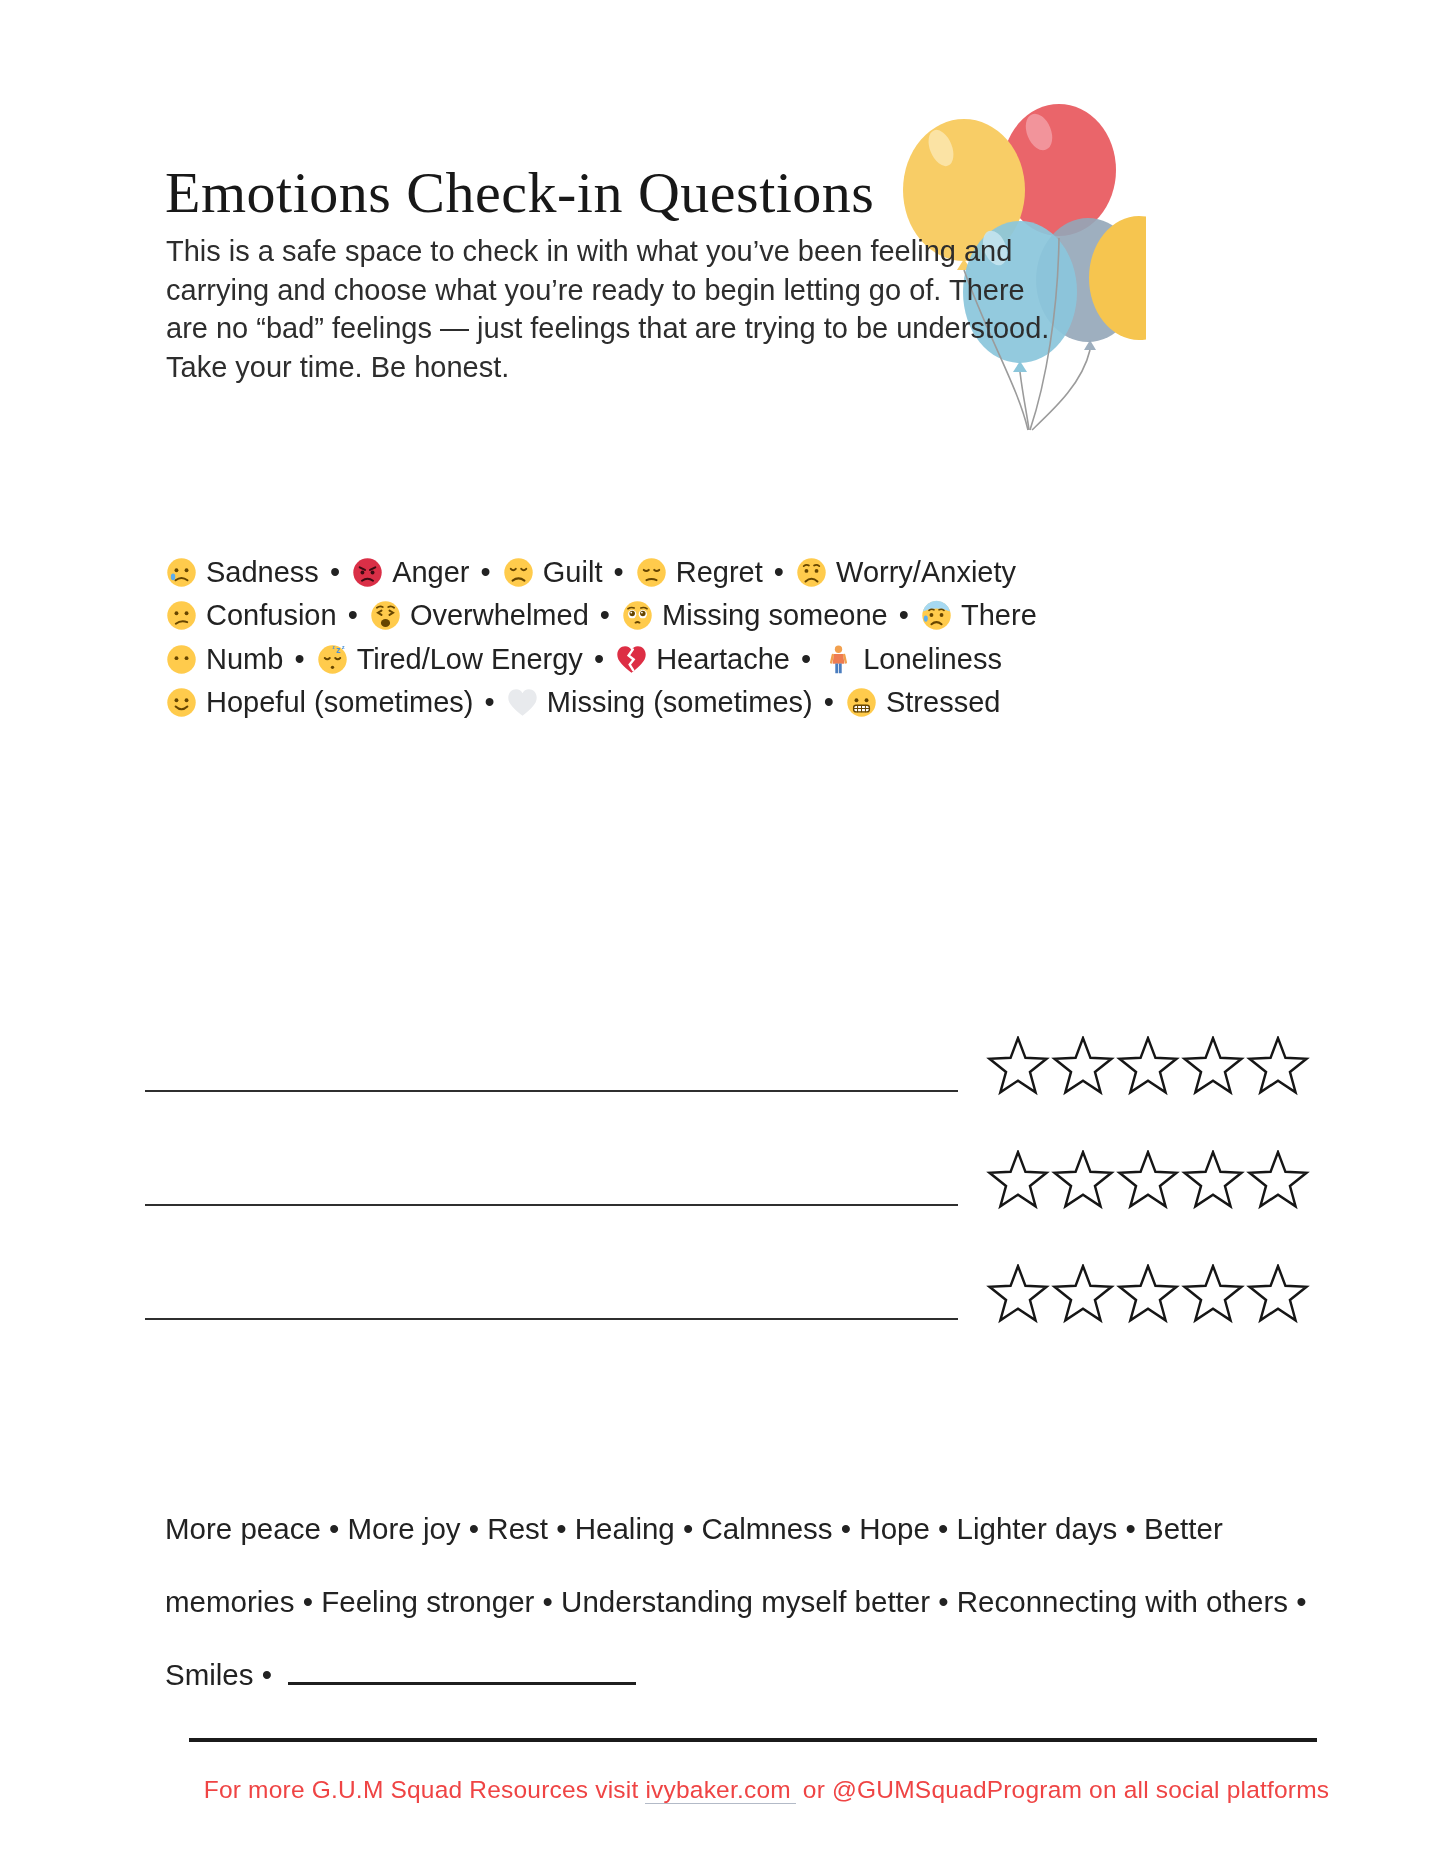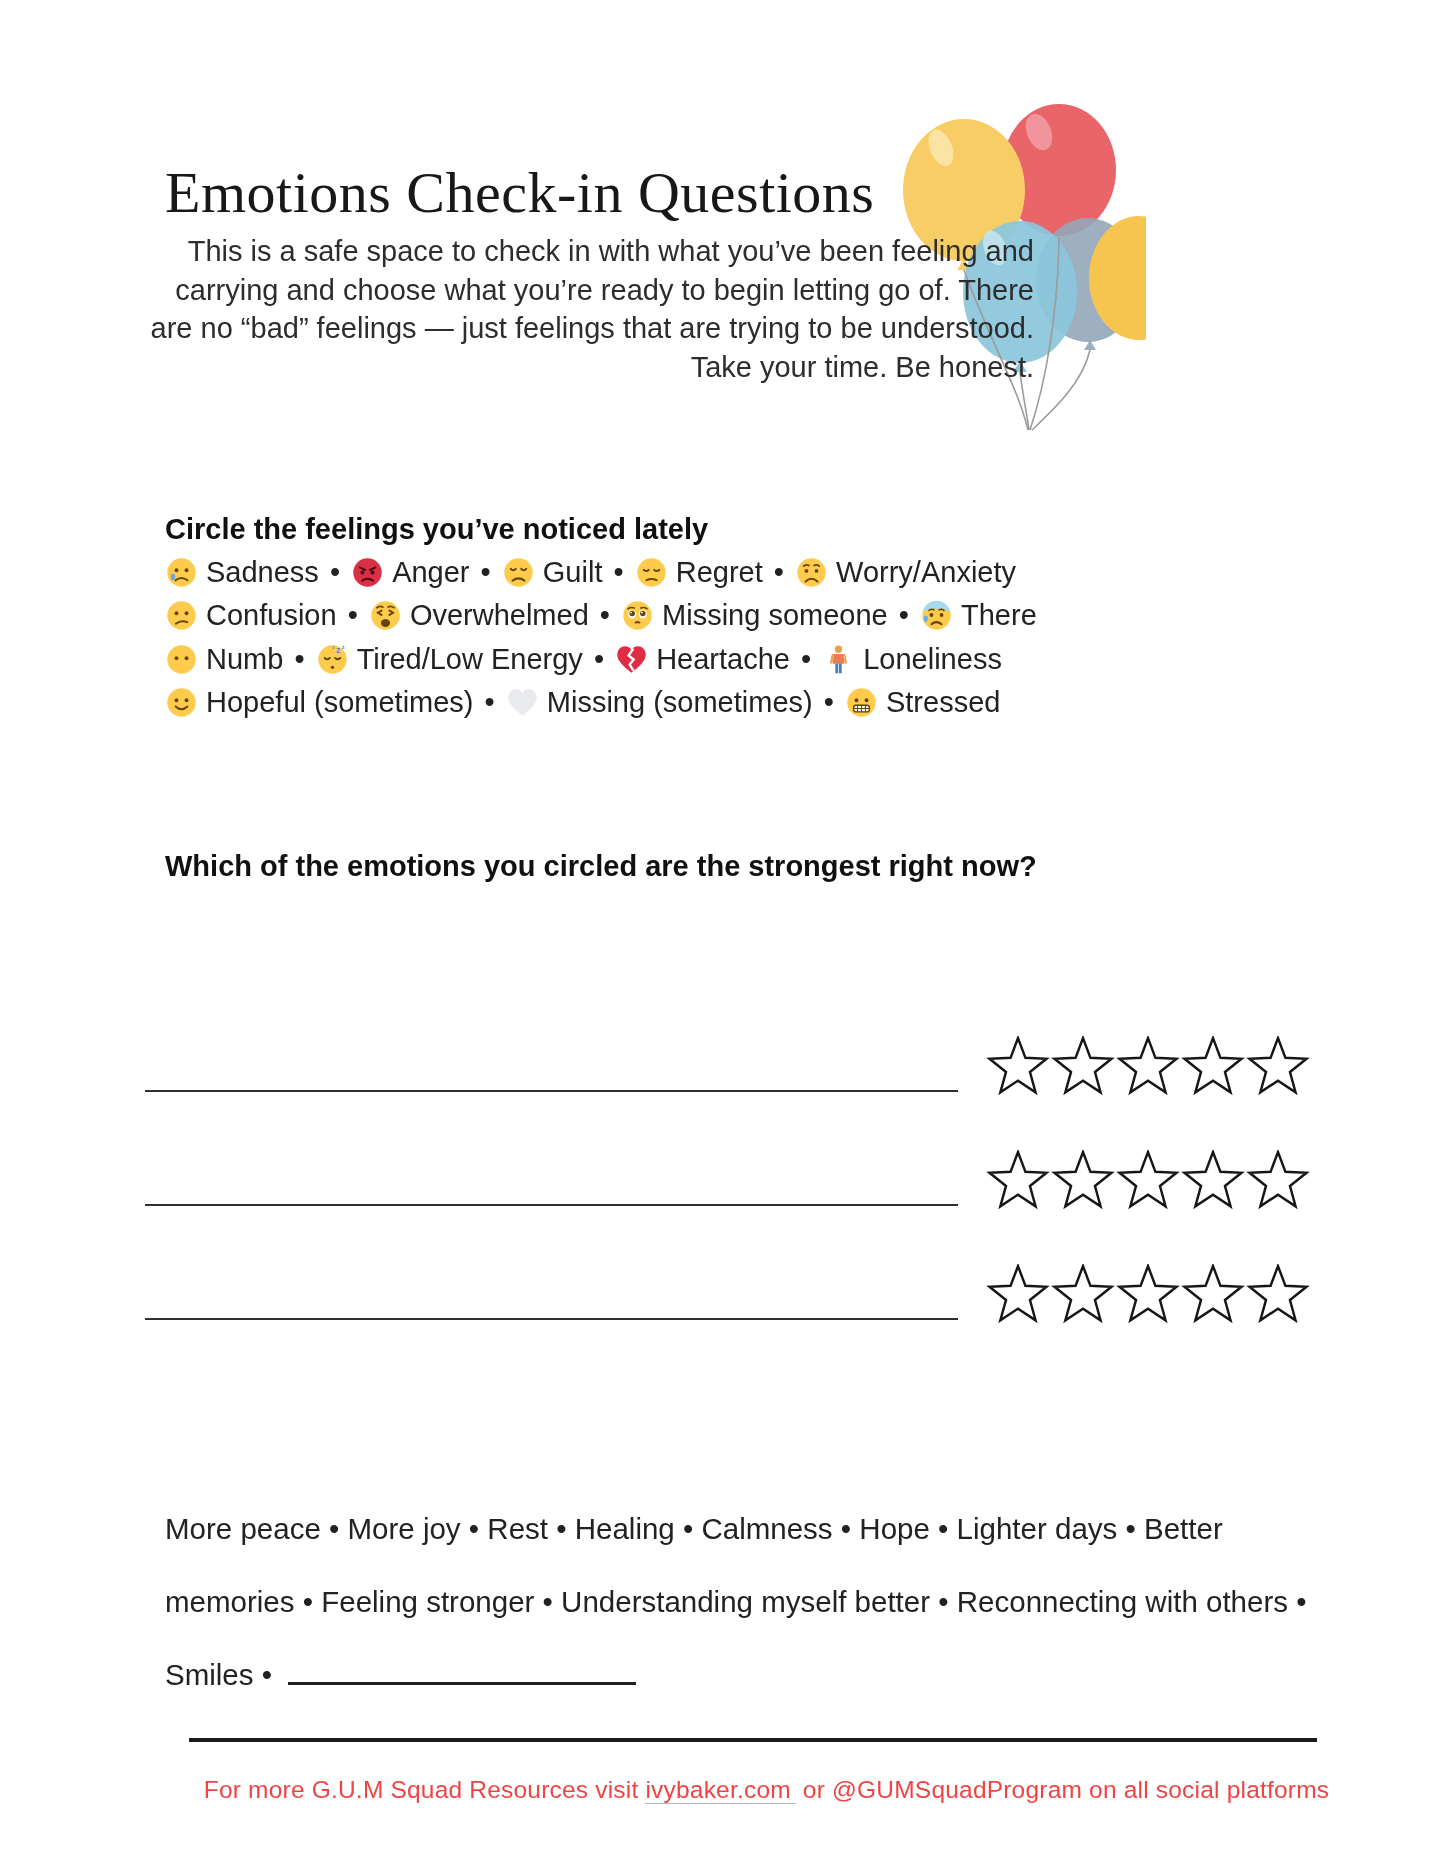--- a/index.html
+++ b/index.html
@@ -18,22 +18,22 @@
     left:121px;top:120px;
     font-family:"Liberation Serif", serif;
     font-weight:500;
     font-size:58px;
     letter-spacing:0.5px;
     color:#181818;
     white-space:nowrap;
   }
   
   .intro{
-    left:105px;top:203px;width:885px;
-    font-size:29px;line-height:38.5px;color:#2d2d2d;text-align:right;
+    left:122px;top:203px;width:885px;
+    font-size:29px;line-height:38.5px;color:#2d2d2d;
   }
   
   .balloons{left:852px;top:82px;width:250px;height:352px;}
   .balloons svg{width:100%;height:100%;display:block;}
   
   .h-bold{font-weight:700;color:#101010;font-size:29px;}
   .feel-head{left:121px;top:513px;}
   .feel-lines{left:121px;top:556px;font-size:29px;color:#222;}
   .feel-line{height:43.4px;white-space:nowrap;}
   .feel-item{white-space:nowrap;}
@@ -94,21 +94,20 @@
         <path d="M194 268 C186 302 157 328 136 348"></path>
         <path d="M163 156 C162 230 150 300 134 348"></path>
       </g>
     </svg>
   </div>
 
   <h1 class="abs title">Emotions Check-in Questions</h1>
 
   <p class="abs intro">This is a safe space to check in with what you’ve been feeling and carrying and choose what you’re ready to begin letting go of. There are no “bad” feelings — just feelings that are trying to be understood. Take your time. Be honest.</p>
 
-  <div class="abs h-bold feel-head">Circle the feelings you’ve noticed lately</div>
   <div class="abs feel-lines" id="feel-lines">
       <div class="feel-line"><span class="feel-item"><span class="emo-wrap"><svg viewBox="0 0 36 36">
               <circle cx="18" cy="18" r="15.5" fill="#FFCB4C"></circle>
               <circle cx="12.5" cy="15.5" r="2.1" fill="#664500"></circle>
               <circle cx="23.5" cy="15.5" r="2.1" fill="#664500"></circle>
               <path d="M11.5 26.5 Q18 21.5 24.5 26.5" stroke="#664500" stroke-width="2.2" fill="none" stroke-linecap="round"></path>
               <ellipse cx="8.8" cy="22.8" rx="2.4" ry="3.6" fill="#5DADEC"></ellipse>
             </svg></span><span>Sadness</span></span><span class="sep"> • </span><span class="feel-item"><span class="emo-wrap"><svg viewBox="0 0 36 36">
               <circle cx="18" cy="18" r="15.5" fill="#DA2F47"></circle>
               <path d="M9.5 12.3 L15.2 15.2 M26.5 12.3 L20.8 15.2" stroke="#3B0A12" stroke-width="2.2" fill="none" stroke-linecap="round"></path>
@@ -189,21 +188,20 @@
               <path d="M18 32.5 C9.5 25.5 2.5 19.8 2.5 12.8 C2.5 7.3 6.4 3.6 11 3.6 C14.2 3.6 16.7 5.4 18 7.9 C19.3 5.4 21.8 3.6 25 3.6 C29.6 3.6 33.5 7.3 33.5 12.8 C33.5 19.8 26.5 25.5 18 32.5 Z" fill="#E8EAED"></path>
             </svg></span><span>Missing (sometimes)</span></span><span class="sep"> • </span><span class="feel-item"><span class="emo-wrap"><svg viewBox="0 0 36 36">
               <circle cx="18" cy="18" r="15.5" fill="#FFCB4C"></circle>
               <circle cx="12.5" cy="15.5" r="2.1" fill="#664500"></circle>
               <circle cx="23.5" cy="15.5" r="2.1" fill="#664500"></circle>
               <rect x="9.4" y="21" width="17.2" height="7.2" rx="2.6" fill="#fff" stroke="#664500" stroke-width="1.5"></rect>
               <path d="M13.7 21 V28.2 M18 21 V28.2 M22.3 21 V28.2 M9.4 24.6 H26.6" stroke="#664500" stroke-width="1.1" fill="none" stroke-linecap="round"></path>
             </svg></span><span>Stressed</span></span></div>
     </div>
 
-  <div class="abs h-bold strong-head">Which of the emotions you circled are the strongest right now?</div>
   <div id="ratings-layer">
       <div class="rate-line" style="top: 1090px;"></div>
       <div class="star-row" style="top: 1036px;">
         <span>
           <svg viewBox="0 0 62 60">
             <path d="M31 2 L38.2 21.1 L58.6 22 L42.6 34.8 L48 54.5 L31 43.2 L13.9 54.5 L19.4 34.8 L3.4 22 L23.8 21.1 Z" fill="#ffffff" stroke="#161616" stroke-width="2.4"></path>
           </svg>
         </span>
         <span>
           <svg viewBox="0 0 62 60">

